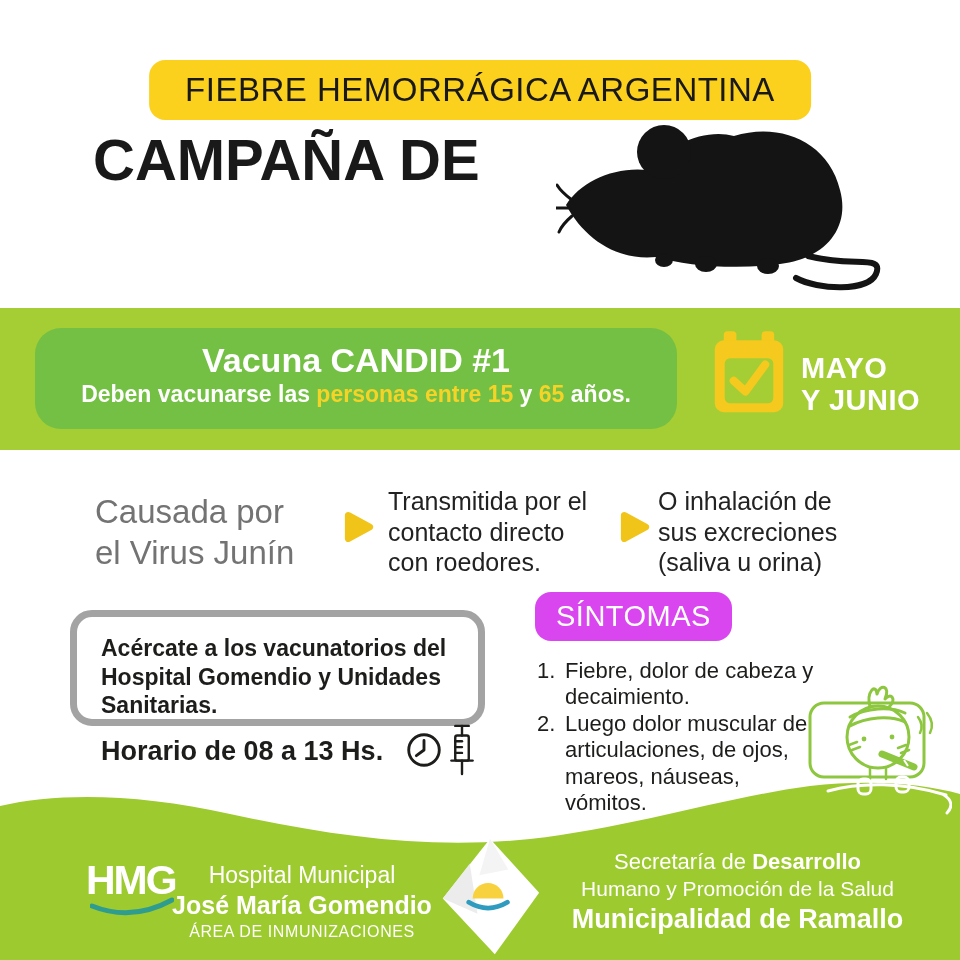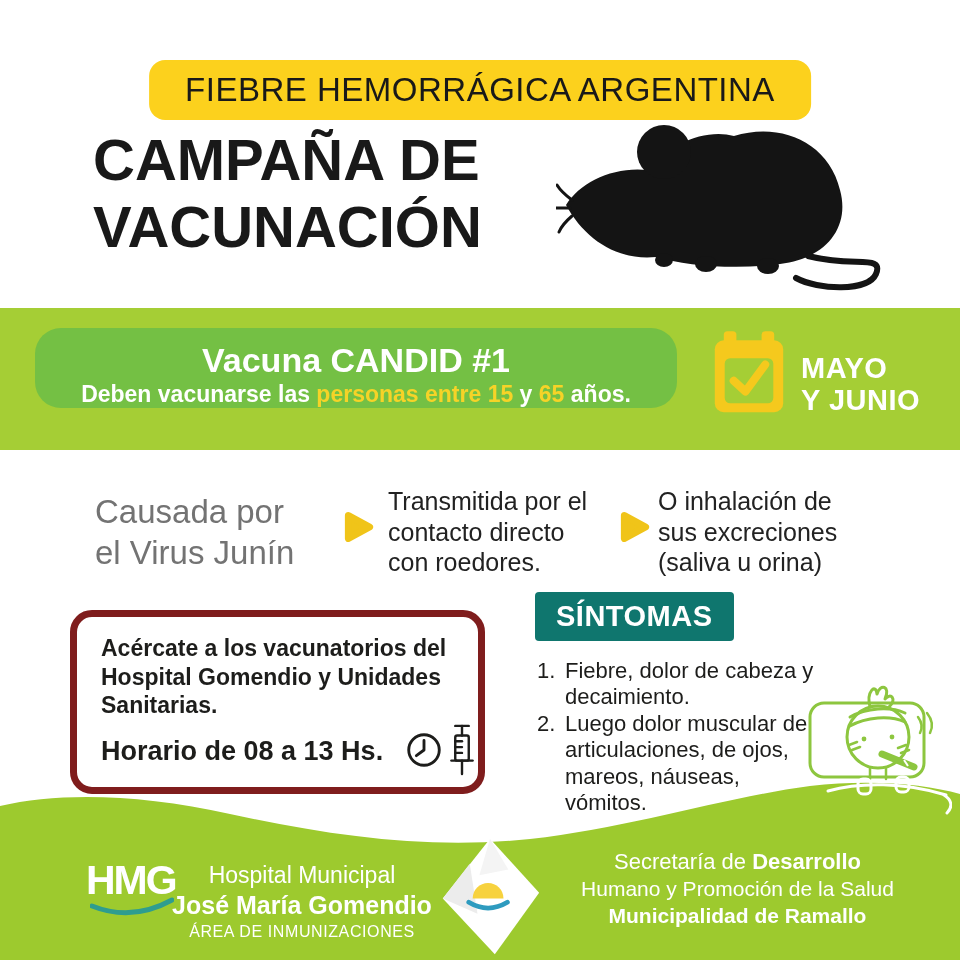--- a/index.html
+++ b/index.html
@@ -22,21 +22,21 @@
     font-size:58px; font-weight:800; line-height:1.16; letter-spacing:0px;
   }
   .mouse-wrap { position:absolute; left:556px; top:110px; width:336px; height:184px; }
 
   
   .band {
     position:absolute; left:0; top:308px; width:960px; height:142px;
     background:#a5ce35;
   }
   .vaccine-box {
-    position:absolute; left:35px; top:20px; width:642px; height:80px;
+    position:absolute; left:35px; top:20px; width:642px; height:101px;
     background:#74c044; border-radius:26px; text-align:center; color:#fff;
   }
   .vaccine-box .vb-title { font-size:34px; font-weight:800; margin-top:13px; }
   .vaccine-box .vb-sub { font-size:23px; font-weight:600; margin-top:1px; }
   .vb-sub .hl { color:#f6d327; font-weight:700; }
   .cal-wrap { position:absolute; left:713px; top:23px; width:72px; height:86px; }
   .months {
     position:absolute; left:801px; top:45px; color:#ffffff;
     font-size:29px; font-weight:800; line-height:1.1; letter-spacing:0.5px;
   }
@@ -50,66 +50,65 @@
     position:absolute; color:#222222; font-size:25px; font-weight:500; line-height:1.22;
   }
   .step2 { left:388px; top:486px; }
   .step3 { left:658px; top:486px; }
   .arrow { position:absolute; width:30px; height:30px; }
   .arrow1 { left:344px; top:512px; }
   .arrow2 { left:620px; top:512px; }
 
   
   .info-box {
-    position:absolute; left:70px; top:610px; width:415px; height:184px;
-    border:7px solid #7f1d1d; border-radius:22px; background:#ffffff;
+    position:absolute; left:70px; top:610px; width:415px; height:116px;
+    border:7px solid #a3a3a3; border-radius:22px; background:#ffffff;
     padding:17px 14px 0 24px; color:#1d1d1b;
   }
   .info-box .ib-text { font-size:23px; font-weight:700; line-height:1.24; width:372px; }
   .ib-schedule-row { display:flex; align-items:center; gap:20px; margin-top:3px; }
   .ib-schedule { font-size:27px; font-weight:800; white-space:nowrap; }
   .ib-icons { display:flex; align-items:center; gap:2px; }
 
   
   .symptoms-badge {
     position:absolute; left:535px; top:592px; display:inline-block;
-    background:#0f766e; color:#ffffff; border-radius:4px;
-    font-size:29px; font-weight:700; letter-spacing:0.5px; padding:8px 21px;
+    background:#d946ef; color:#ffffff; border-radius:16px;
+    font-size:29px; font-weight:400; letter-spacing:0.5px; padding:8px 21px;
   }
   .symptoms-list { position:absolute; left:537px; top:658px; width:290px; color:#1d1d1b; }
   .sym-item { display:grid; grid-template-columns:28px 1fr; font-size:22px; line-height:1.2; }
   .person-wrap { position:absolute; left:800px; top:672px; width:152px; height:144px; z-index:3; }
 
   
   .wave-wrap { position:absolute; left:0; top:778px; width:960px; height:182px; z-index:1; }
   .footer-content { position:absolute; left:0; top:778px; width:960px; height:182px; z-index:2; color:#fff;padding-left:12px; }
   .hmg { position:absolute; left:86px; top:82px; width:90px; }
   .hmg-text { font-size:41px; font-weight:800; letter-spacing:-2px; color:#ffffff; line-height:1; }
   .hmg-swoosh { position:absolute; left:4px; top:36px; }
   .hospital { position:absolute; left:166px; top:84px; width:272px; text-align:center; line-height:1.2; }
   .hosp-1 { font-size:23px; font-weight:400; }
   .hosp-2 { font-size:25px; font-weight:600; }
   .hosp-3 { font-size:16px; font-weight:400; letter-spacing:0.6px; margin-top:2px; }
   .diamond-wrap { position:absolute; left:437px; top:58px; width:106px; height:122px; }
   .secretaria { position:absolute; left:545px; top:70px; width:385px; text-align:center; line-height:1.25; }
   .sec-1 { font-size:22px; font-weight:400; }
   .sec-1 b { font-weight:700; }
   .sec-2 { font-size:21px; font-weight:400; }
-  .sec-3 { font-size:21px; font-weight:600; margin-top:1px; }
+  .sec-3 { font-size:27px; font-weight:600; margin-top:1px; }
 </style>
 </head>
 <body>
 
 <div id="poster">
 
   <div class="fha-badge">FIEBRE HEMORRÁGICA ARGENTINA</div>
 
   <div class="main-title">
     <span>CAMPAÑA DE</span><br>
-    <span>VACUNACIÓN</span>
   </div>
 
   <div class="mouse-wrap">
     <svg width="336" height="184" viewBox="0 0 336 184">
       <path fill="#141414" d="M10,95 C24,72 58,56 92,60 C112,34 150,18 178,26 C222,12 272,30 284,80 C294,116 272,148 224,154 C180,160 130,156 100,147 C60,151 28,128 10,95 Z"></path>
       <circle fill="#141414" cx="108" cy="42" r="27"></circle>
       <ellipse fill="#141414" cx="150" cy="154" rx="11" ry="8"></ellipse>
       <ellipse fill="#141414" cx="212" cy="156" rx="11" ry="8"></ellipse>
       <ellipse fill="#141414" cx="108" cy="150" rx="9" ry="7"></ellipse>
       <g stroke="#141414" stroke-width="3" stroke-linecap="round" fill="none">

